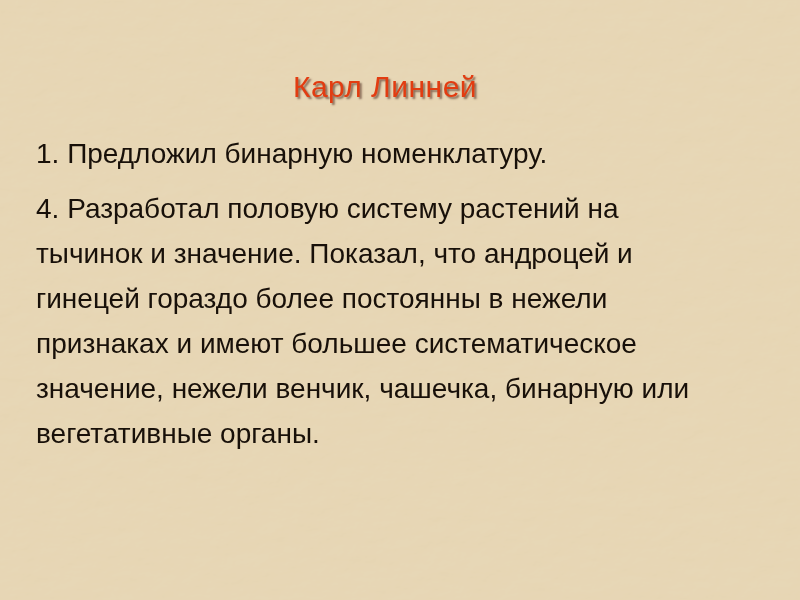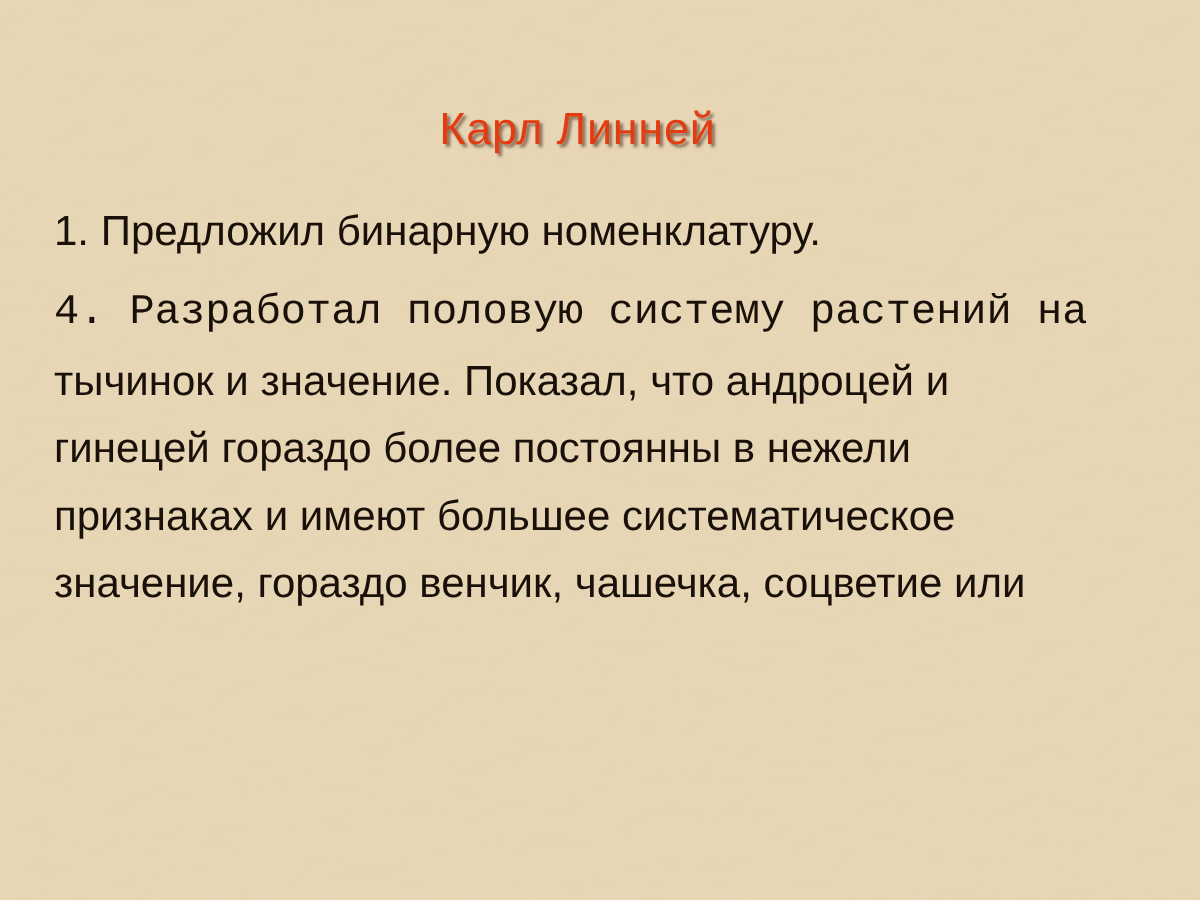--- a/index.html
+++ b/index.html
@@ -50,21 +50,20 @@
     width: 740px;
     font-size: 28px;
     line-height: 45px;
     color: var(--text-color, #181009);
   }
   .body-line {
     white-space: nowrap;
   }
   .para-start {
     margin-top: 10px;
-    font-family: Liberation Mono, monospace;
   }
 </style>
 </head>
 <body>
 
 <div class="slide" style="--bg-color: #e0cba2; --title-color: #e23c11; --text-color: #181009;">
 
   <svg class="texture" width="800" height="600" viewBox="0 0 800 600" xmlns="http://www.w3.org/2000/svg">
     <defs>
       <filter id="paperGrain" x="0" y="0" width="100%" height="100%">
@@ -78,16 +77,17 @@
   </svg>
 
   <div class="slide-title">Карл Линней</div>
 
   <div class="slide-body">
     <div class="body-line">1. Предложил бинарную номенклатуру.</div>
     <div class="body-line para-start">4. Разработал половую систему растений на</div>
     <div class="body-line">тычинок и значение. Показал, что андроцей и</div>
     <div class="body-line">гинецей гораздо более постоянны в нежели</div>
     <div class="body-line">признаках и имеют большее систематическое</div>
-    <div class="body-line">значение, гораздо венчик, чашечка, соцветие или</div>
+    <div class="body-line">значение, нежели венчик, чашечка, бинарную или</div>
+    <div class="body-line">вегетативные органы.</div>
   </div>
 
 </div>
 
 </body></html>

